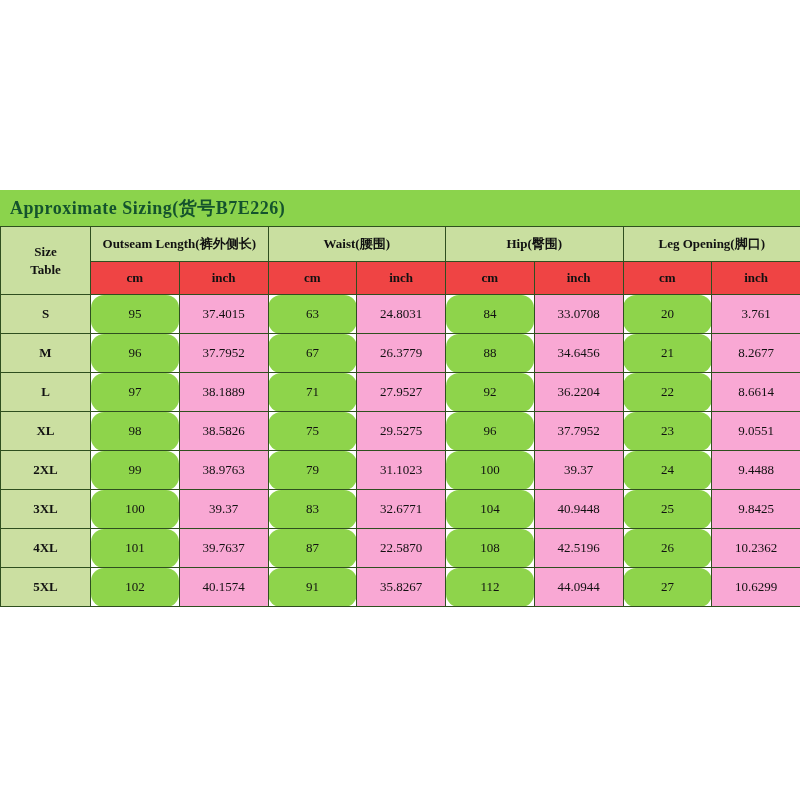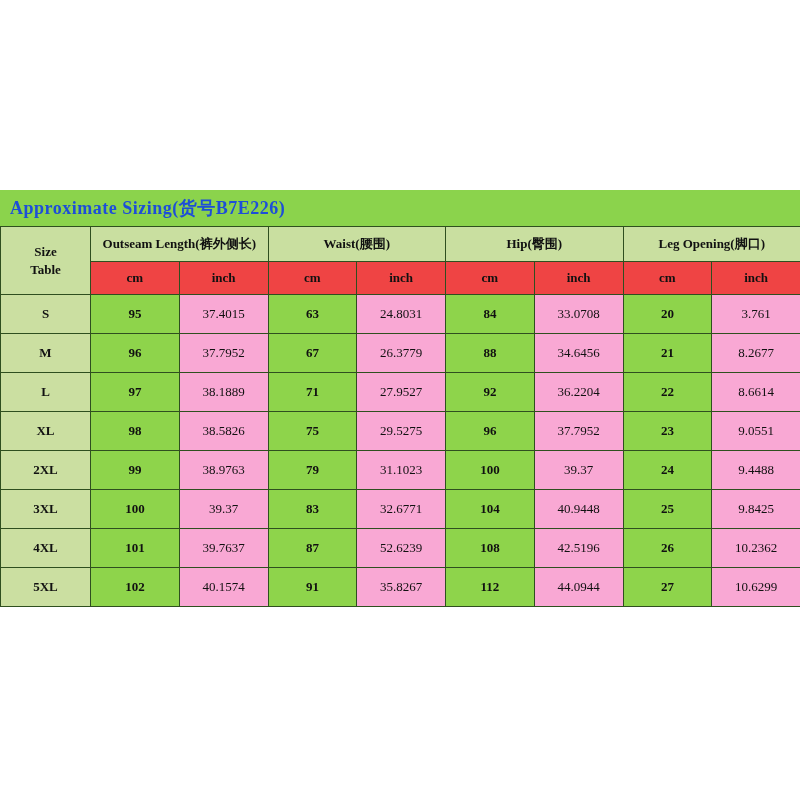--- a/index.html
+++ b/index.html
@@ -31,21 +31,21 @@
     background: #8bd34c;
     display: flex;
     align-items: center;
     padding-left: 10px;
     box-sizing: border-box;
   }
   .title-band .title-text {
     font-family: "Liberation Serif", "DejaVu Serif", serif;
     font-weight: bold;
     font-size: 18px;
-    color: #1d4ed8;
+    color: #14532d;
     letter-spacing: 0.5px;
     white-space: nowrap;
   }
   
   table.sizing {
     border-collapse: collapse;
     width: 800px;
     table-layout: fixed;
     background: #ffffff;
   }
@@ -83,22 +83,23 @@
   }
   td.sizecell {
     height: 38px;
     background: #cbdfa1;
     font-weight: bold;
     font-size: 14px;
   }
   td.cm {
     height: 38px;
     background: #8ed44b;
-    font-weight: bold;
-    font-size: 14px;
+    font-weight: normal;
+    font-size: 14px;
+    border-radius: 13px;
   }
   td.inch {
     height: 38px;
     background: #f9a8d4;
     font-weight: normal;
     font-size: 14px;
   }
 </style>
 </head>
 <body>
@@ -209,21 +210,21 @@
           <td class="cm">104</td>
           <td class="inch">40.9448</td>
           <td class="cm">25</td>
           <td class="inch">9.8425</td>
         </tr>
         <tr>
           <td class="sizecell">4XL</td>
           <td class="cm">101</td>
           <td class="inch">39.7637</td>
           <td class="cm">87</td>
-          <td class="inch">52.6239</td>
+          <td class="inch">22.5870</td>
           <td class="cm">108</td>
           <td class="inch">42.5196</td>
           <td class="cm">26</td>
           <td class="inch">10.2362</td>
         </tr>
         <tr>
           <td class="sizecell">5XL</td>
           <td class="cm">102</td>
           <td class="inch">40.1574</td>
           <td class="cm">91</td>

